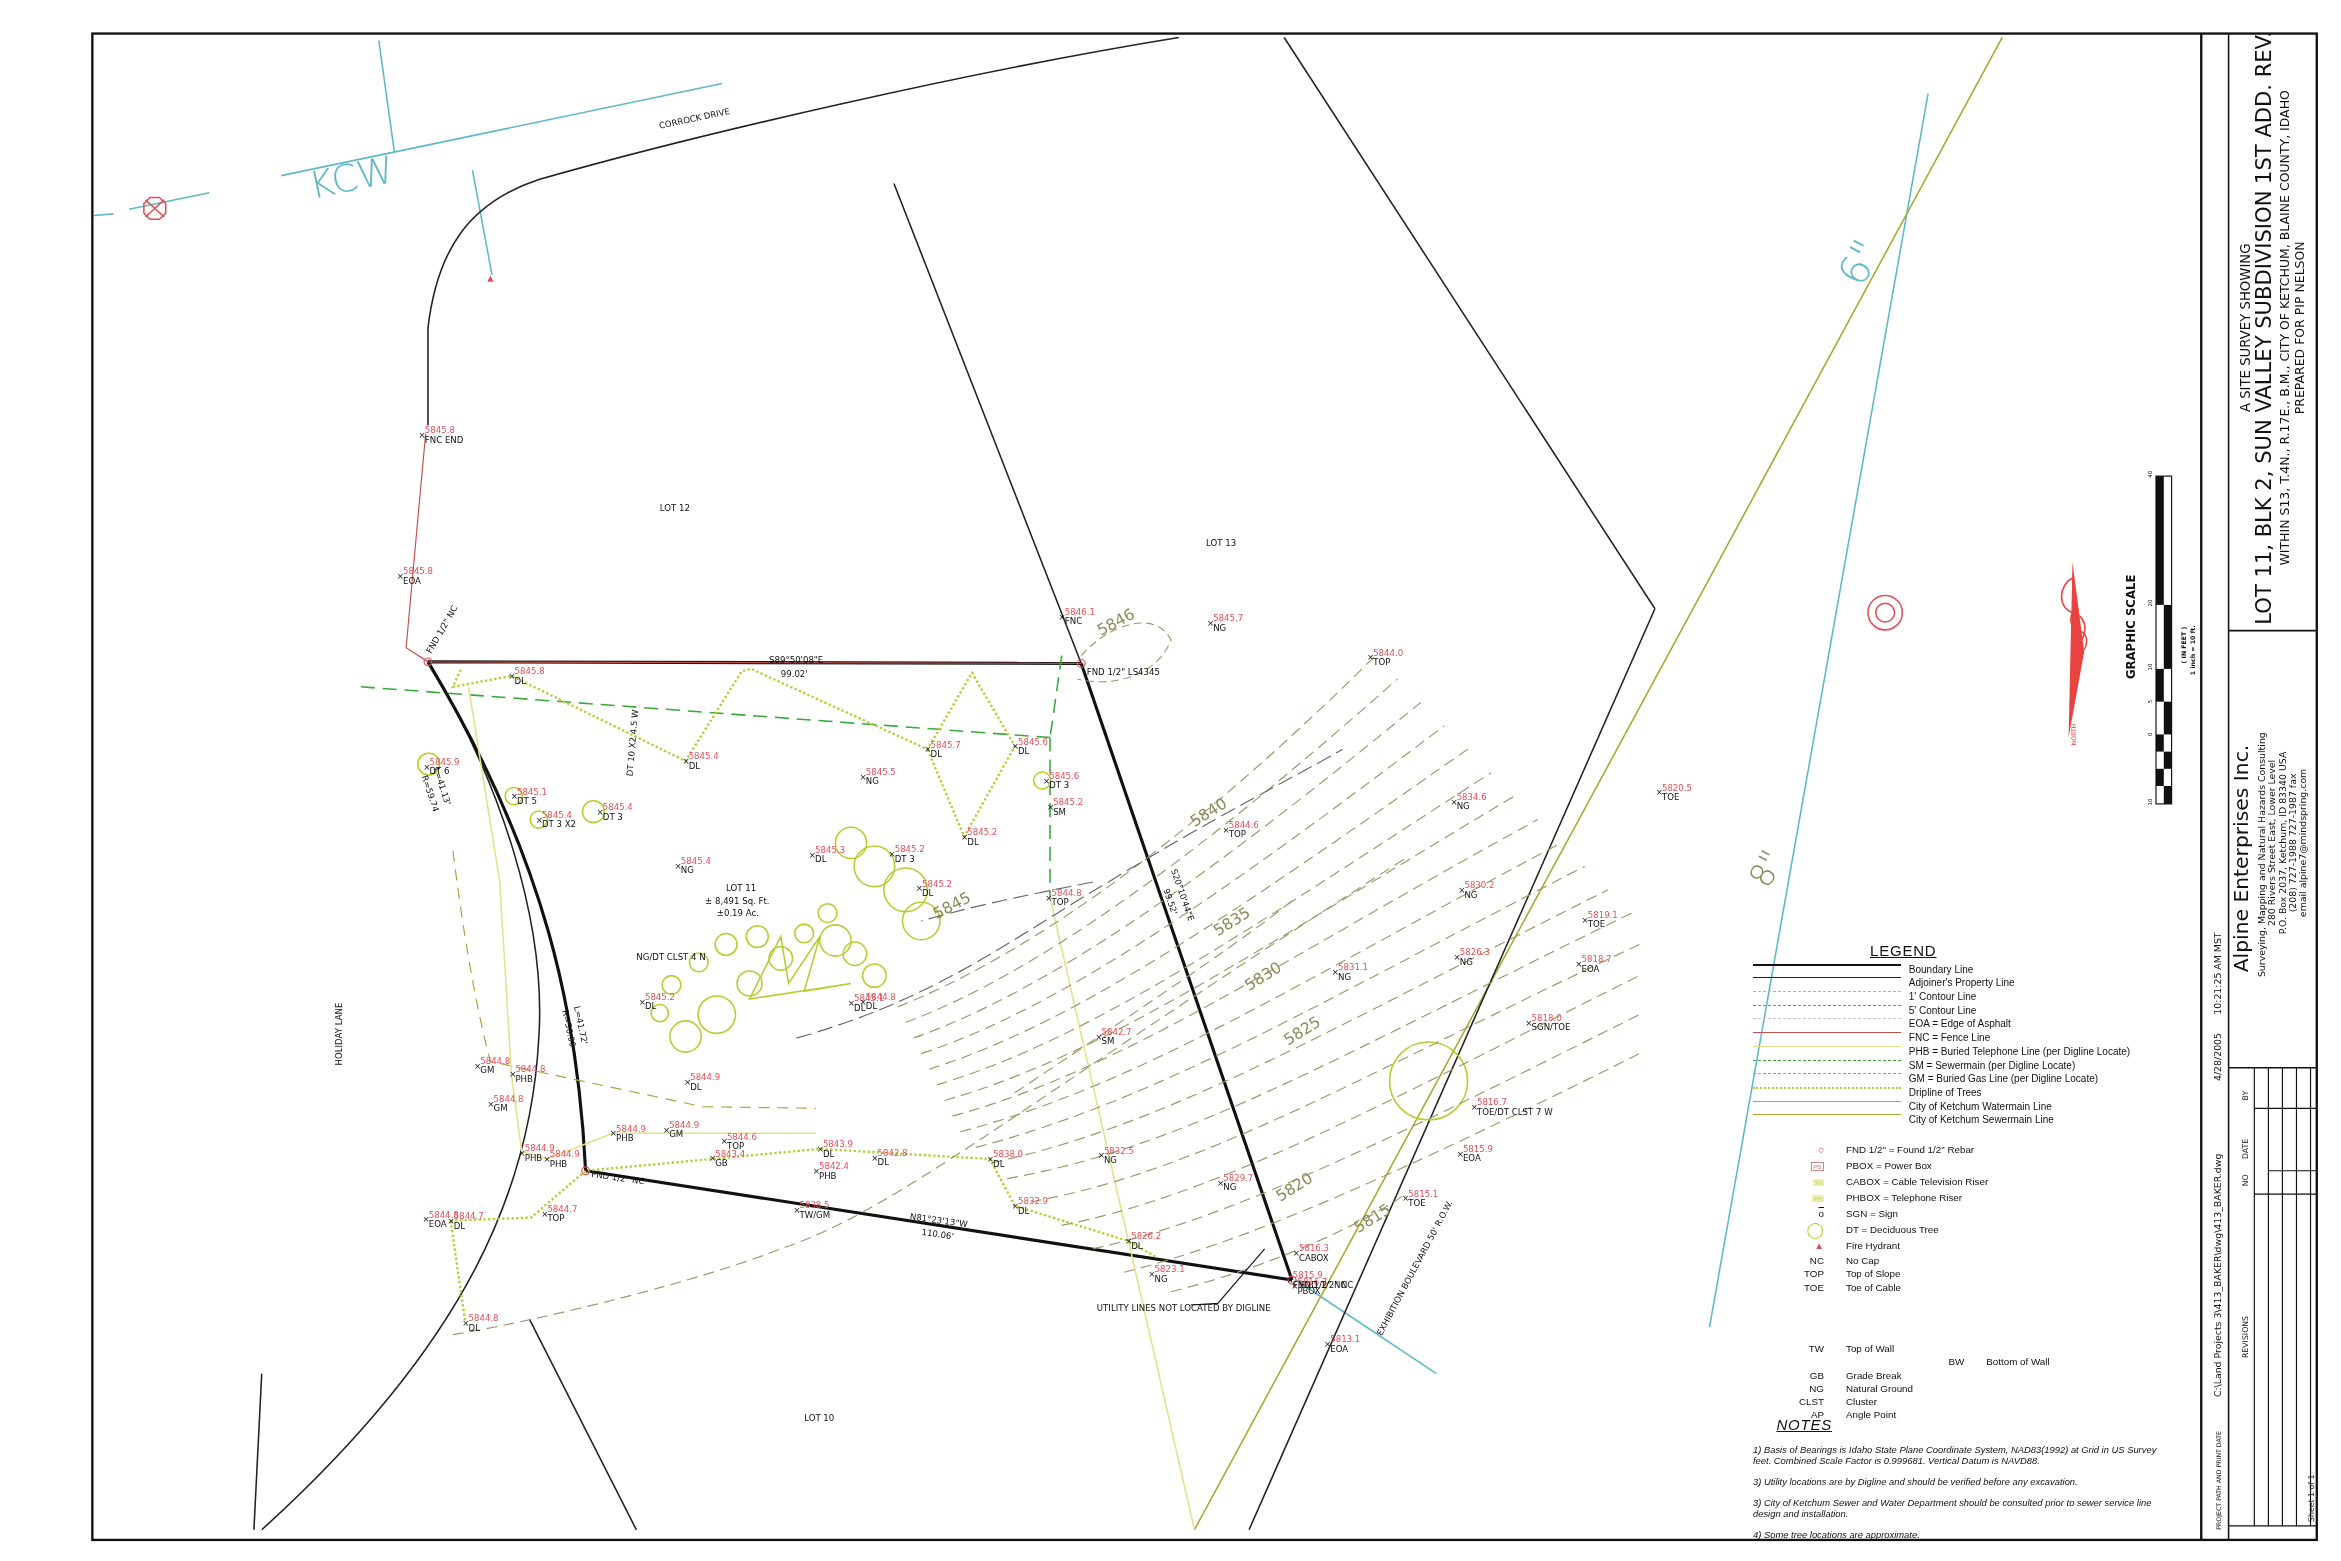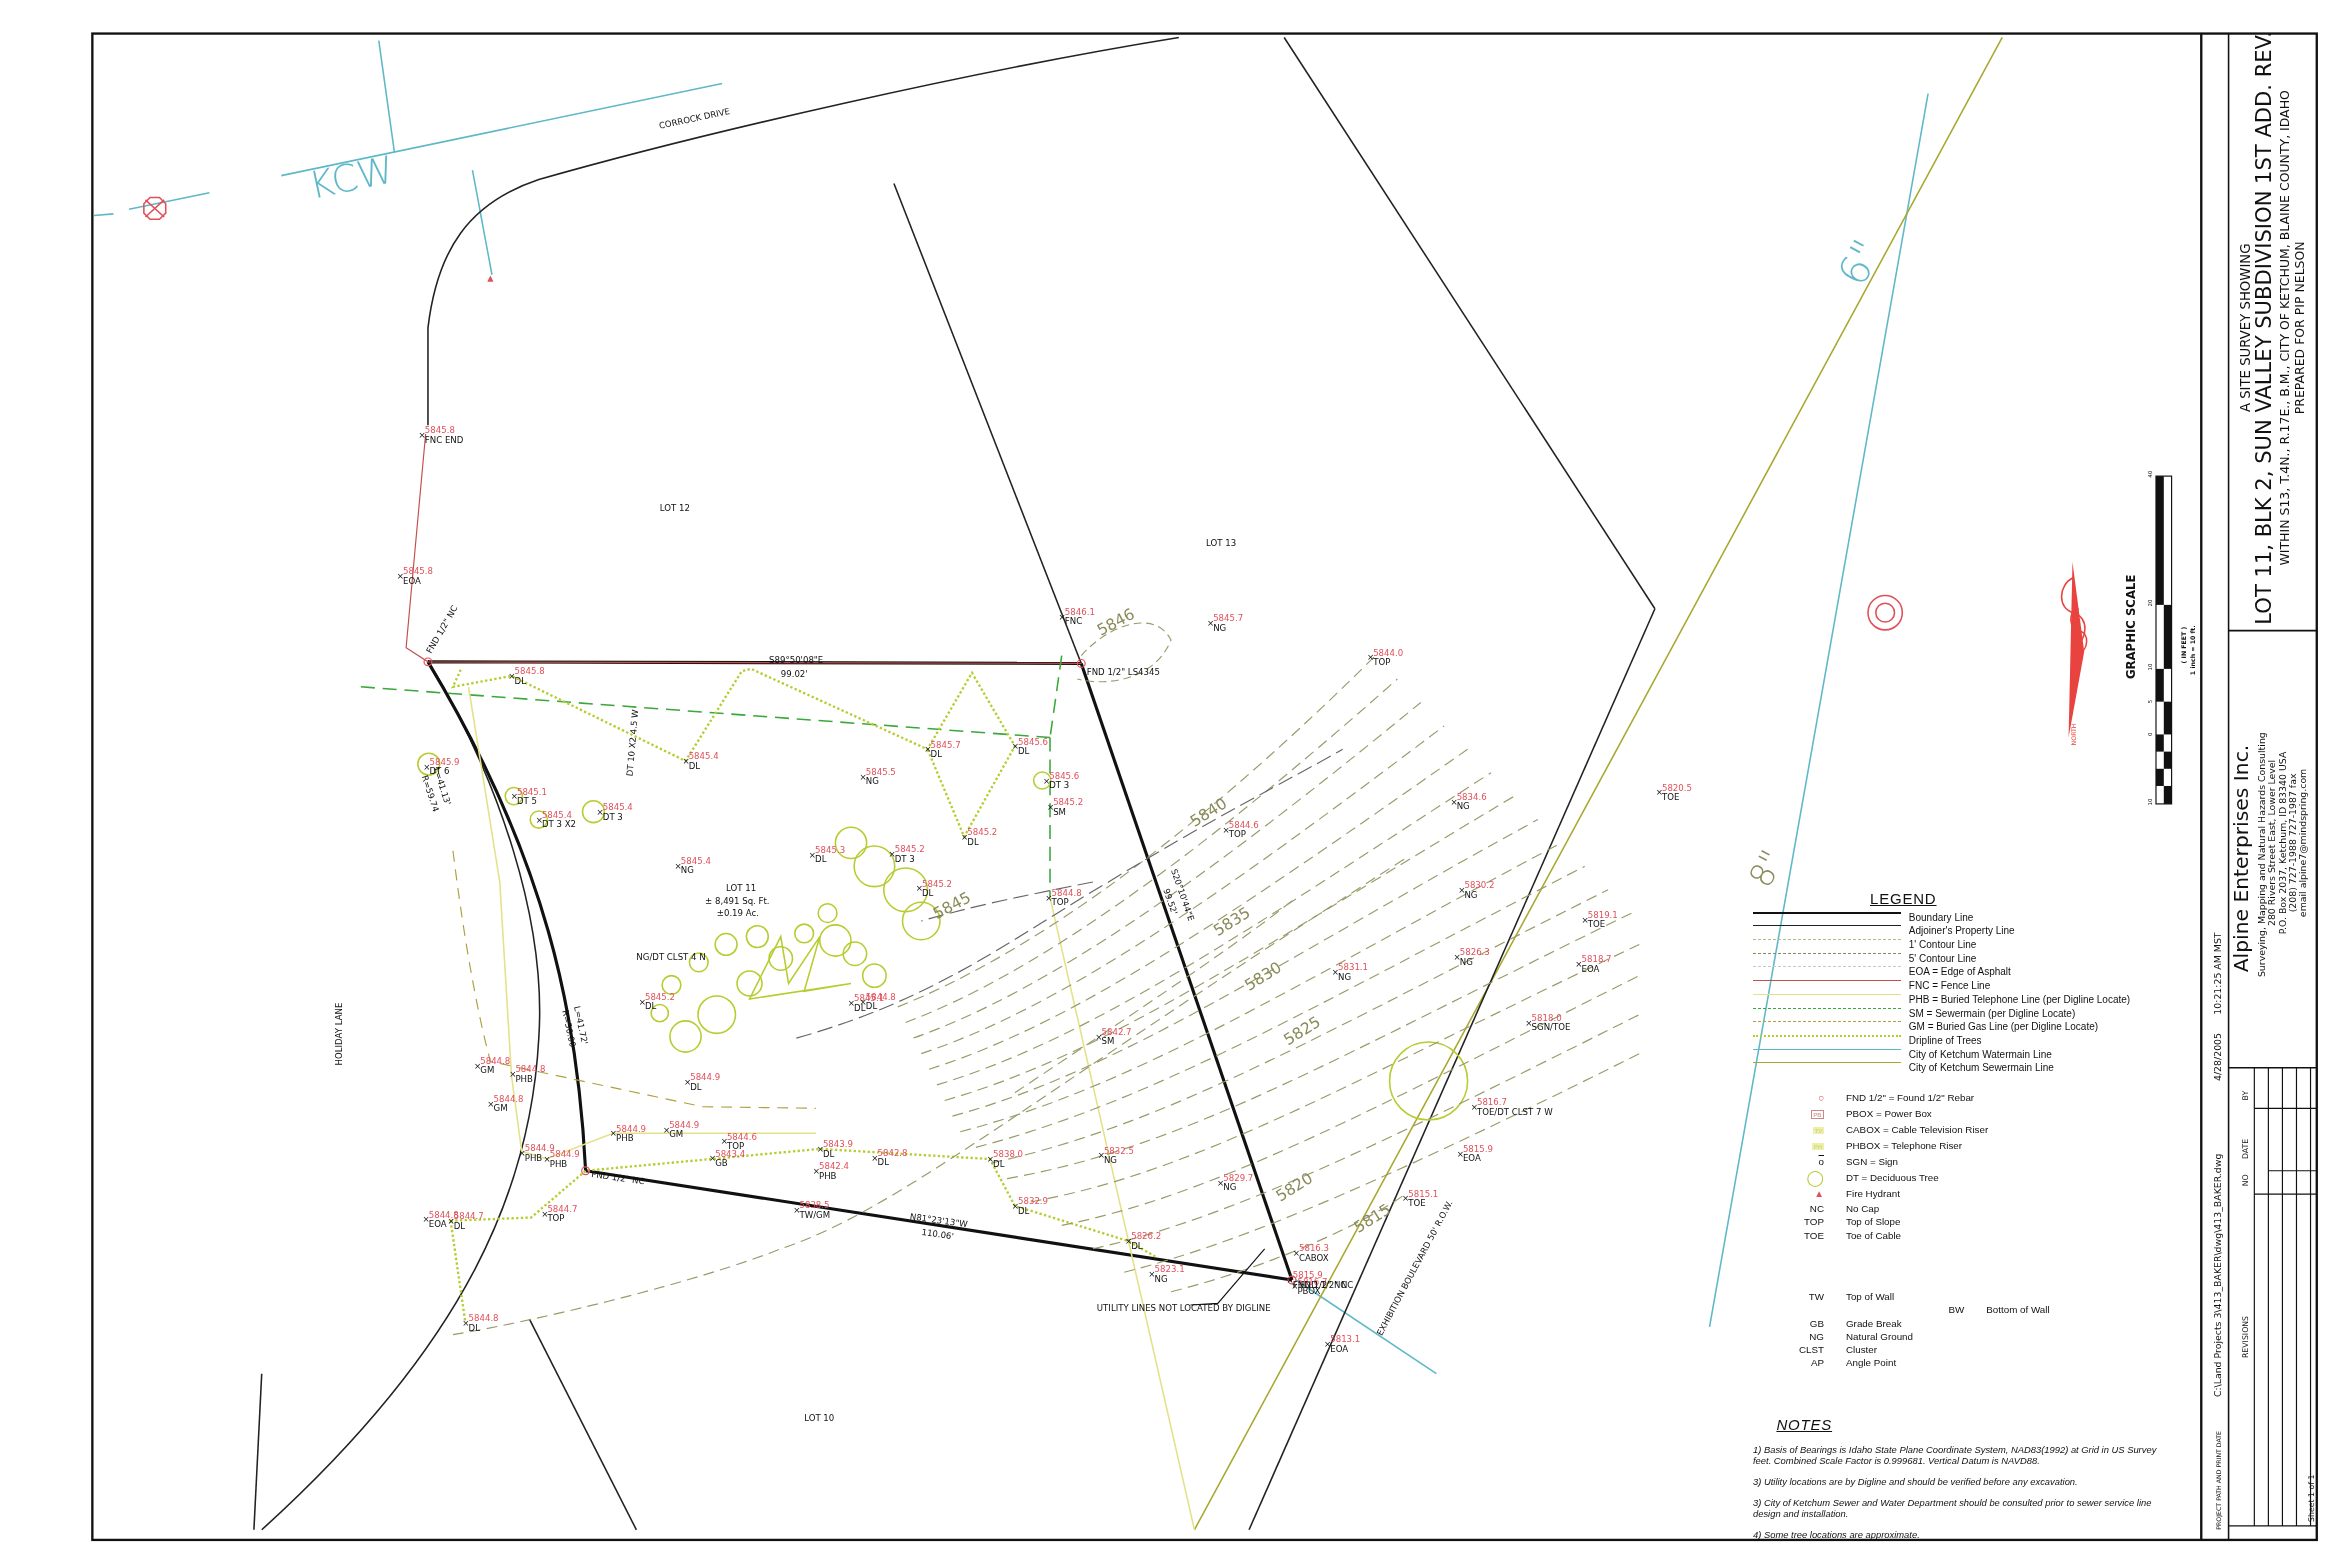--- a/index.html
+++ b/index.html
@@ -1,21 +1,21 @@
 <!DOCTYPE html>
 <html style="font-size:12.5px"><head>
 <meta charset="utf-8">
 <style>
   html,body{margin:0;padding:0;background:#fff;}
   body{width:2342px;height:1561px;position:relative;overflow:hidden;font-family:"Liberation Sans",sans-serif;}
   #sheet{position:absolute;left:0;top:0;width:2342px;height:1561px;}
   svg text{font-family:"DejaVu Sans",sans-serif;}
   .lbl{font-size:11px;fill:#111;}
   .elev{font-size:11px;fill:#e0505a;}
-  .legend{position:absolute;left:1753px;top:890px;width:437px;font-size:10px;color:#111;}
+  .legend{position:absolute;left:1753px;top:942px;width:437px;font-size:10px;color:#111;}
   .legend h3{margin:0 0 4.7px 117px;font-weight:normal;font-size:15px;text-decoration:underline;letter-spacing:0.8px;}
   .lg-row{display:flex;height:13.7px;}
   .lg-line{width:148px;height:0;margin-right:7.8px;position:relative;}
   .lg-text{white-space:nowrap;}
   .sym-row{display:flex;align-items:center;height:16px;font-size:9.8px;}
   .sym{width:62px;text-align:right;padding-right:22px;box-sizing:border-box;}
   .notes{position:absolute;left:1753px;top:1419px;width:422px;font-size:9.4px;color:#111;line-height:11px;font-style:italic;}
   .notes h3{margin:0 0 14px 23.4px;font-weight:normal;font-size:15px;text-decoration:underline;letter-spacing:0.8px;}
   .notes p{margin:0 0 10px 0;}
 </style>

